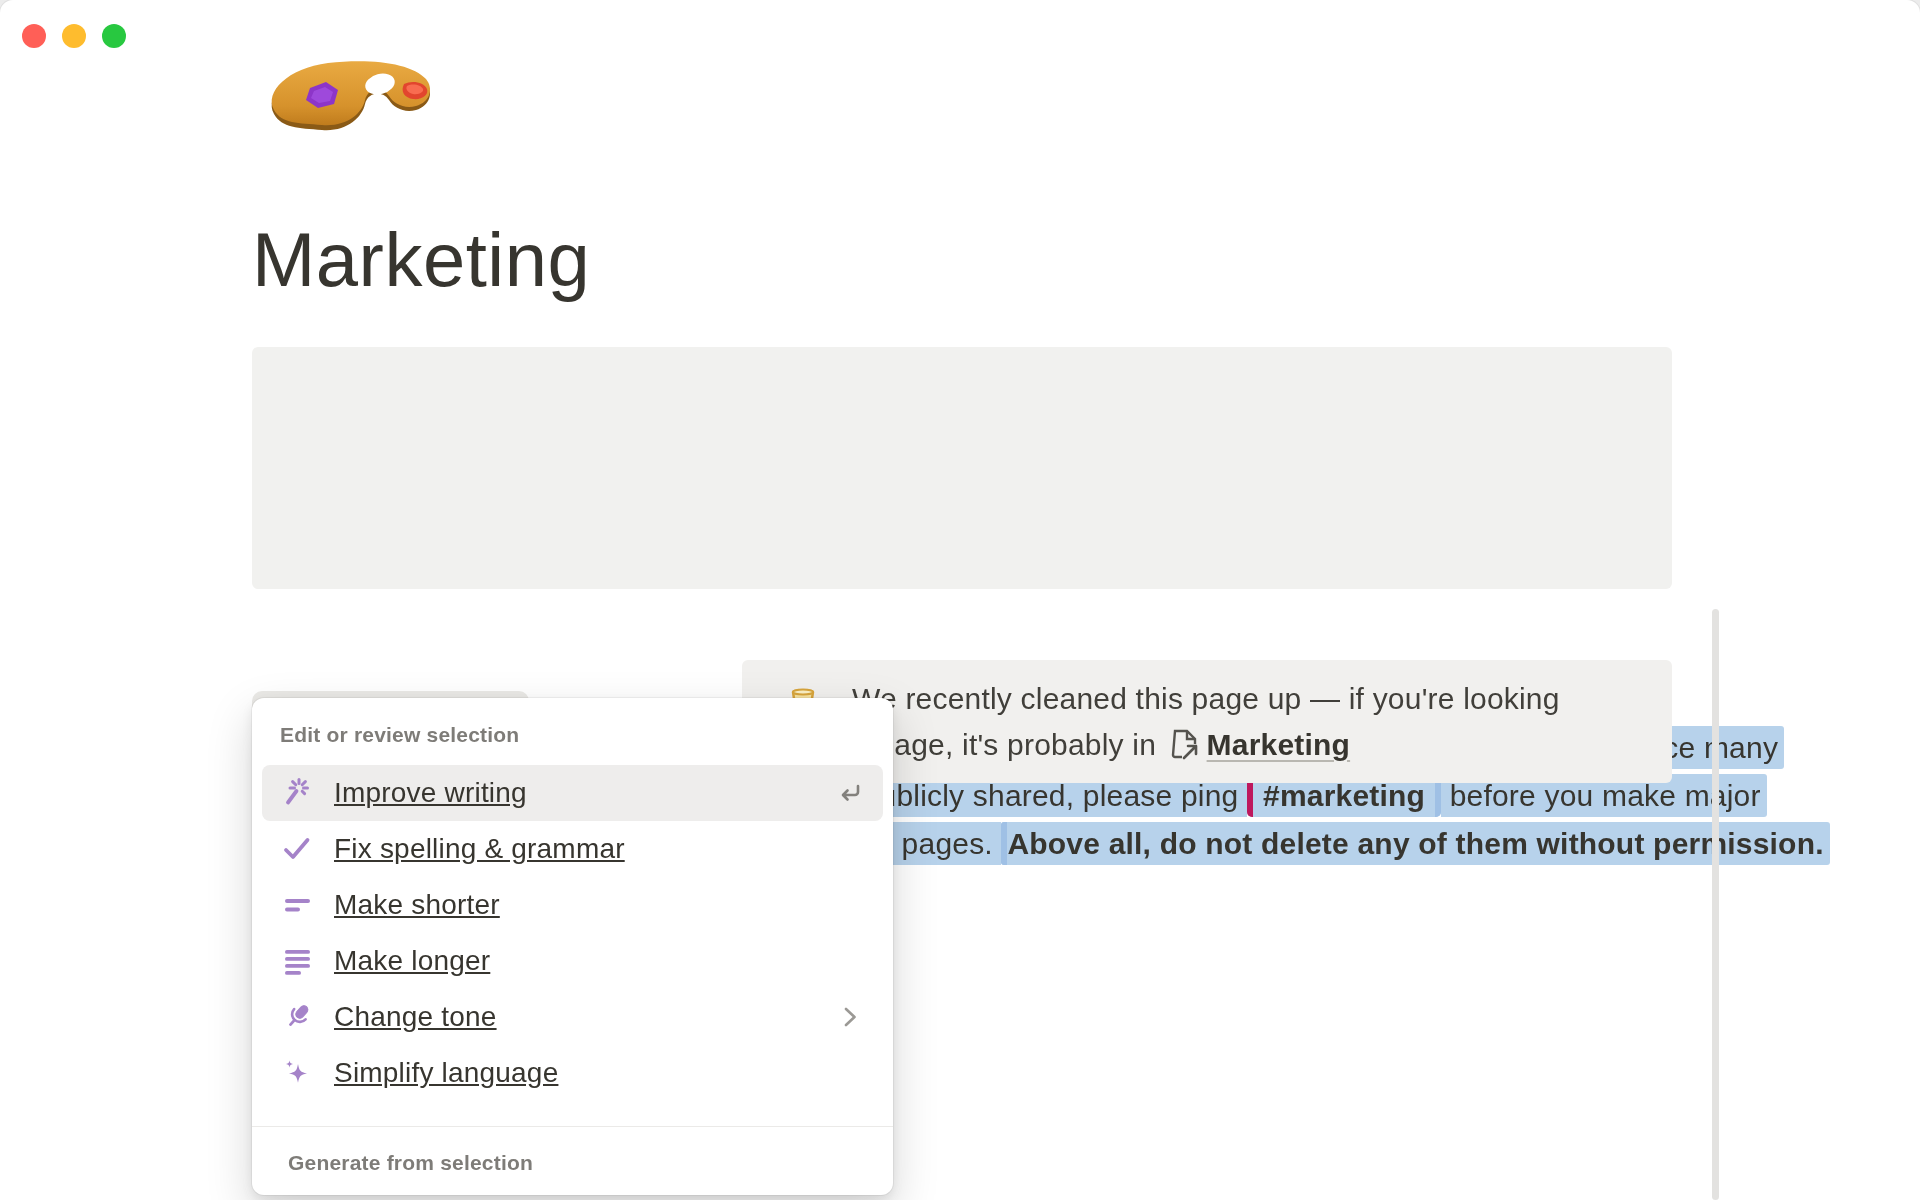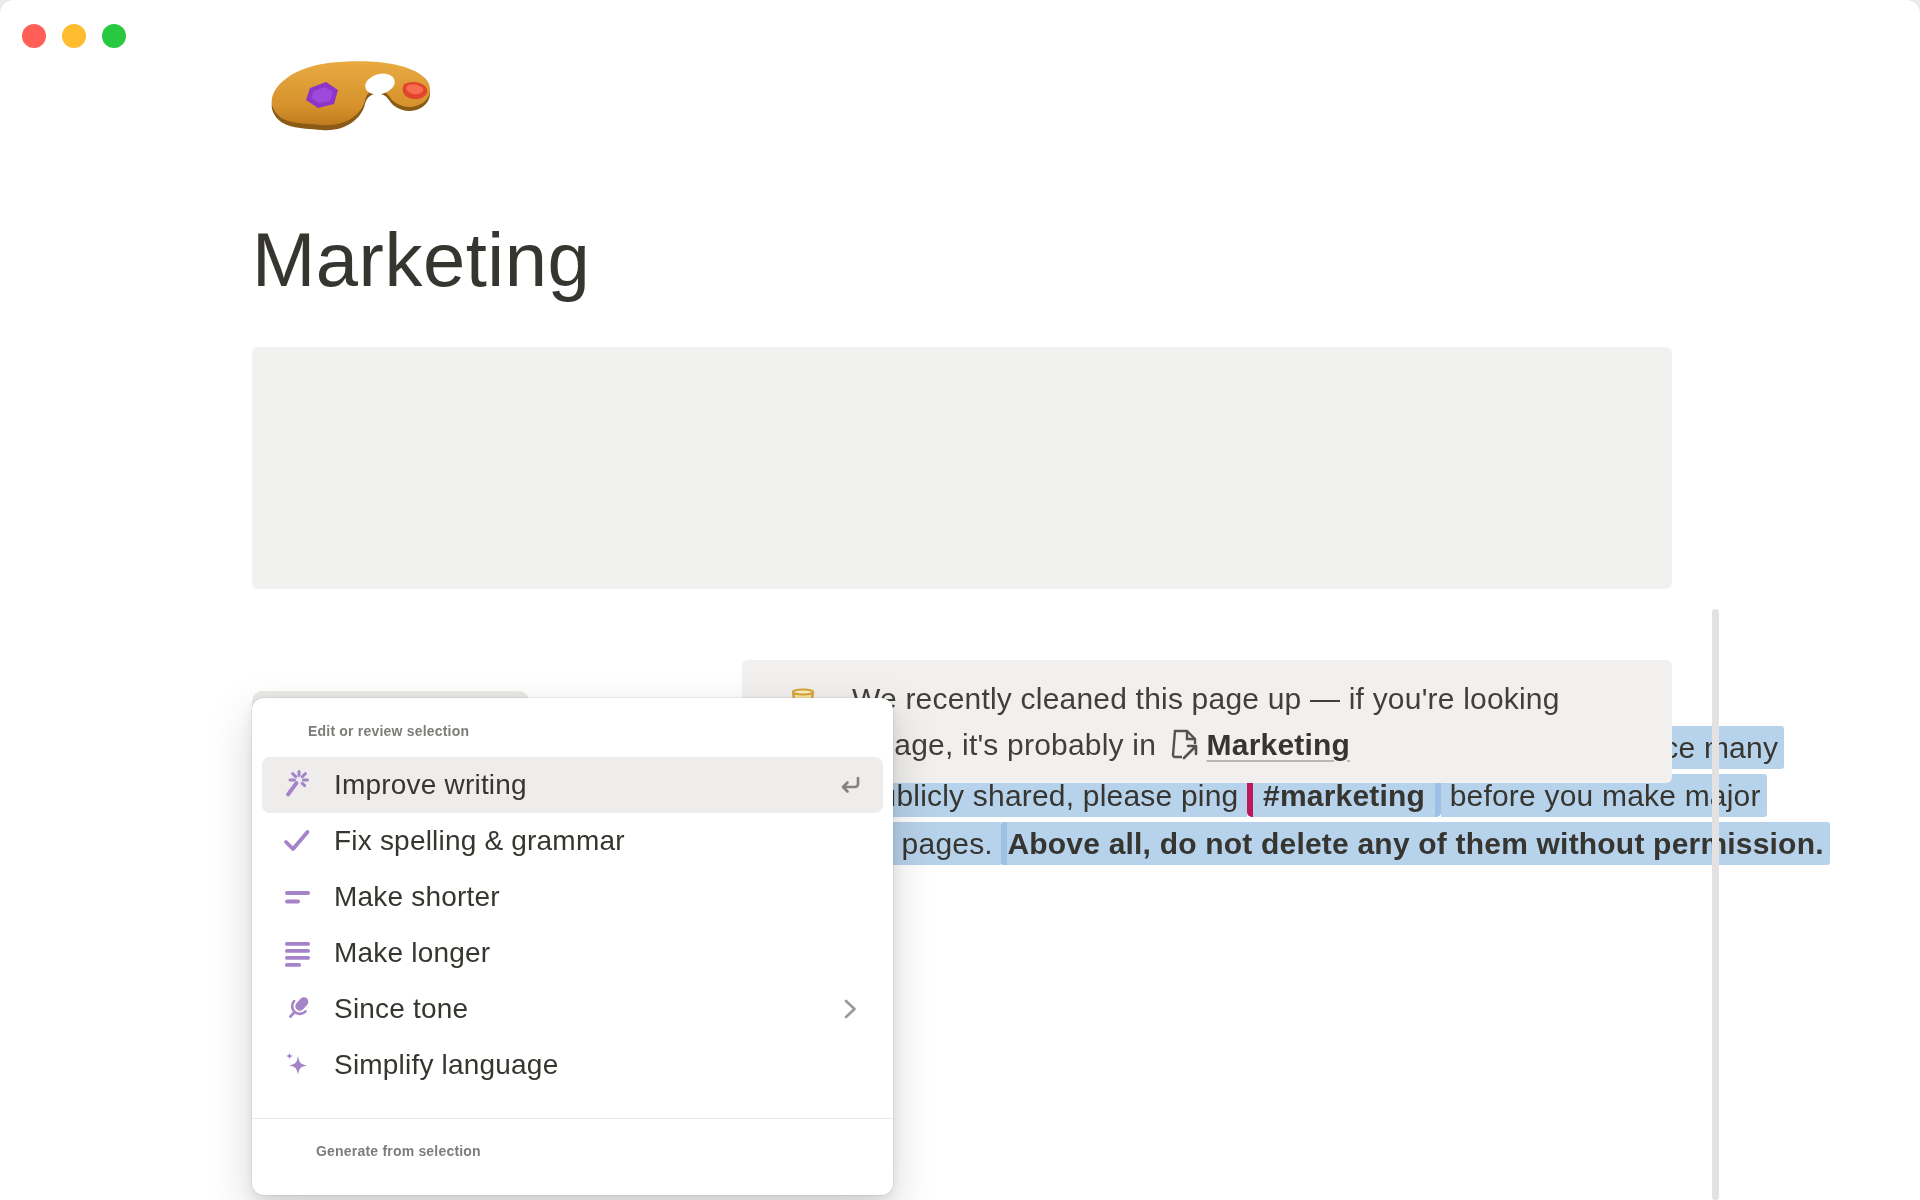--- a/index.html
+++ b/index.html
@@ -40,23 +40,23 @@
   
   .ai-bar { position:absolute; left:252px; top:609px; width:1420px; height:70px; background:#ffffff; border-radius:12px; z-index:20;
             box-shadow:0 0 0 1px rgba(15,15,15,0.06), 0 9px 24px rgba(15,15,15,0.14); display:flex; align-items:center; padding:0 20px; }
   .ai-spark { width:32px; height:32px; flex:0 0 auto; }
   .ai-placeholder { margin-left:16px; font-size:27px; letter-spacing:0.2px; color:#a5a39e; flex:1 1 auto; }
   .ai-submit { width:36px; height:36px; border-radius:50%; background:#e6e4e1; border:none; margin-right:8px; display:flex; align-items:center; justify-content:center; cursor:pointer; }
 
   
   .ai-menu { position:absolute; left:252px; top:698px; width:641px; height:497px; background:#ffffff; border-radius:12px; z-index:30; overflow:hidden;
              box-shadow:0 0 0 1px rgba(15,15,15,0.05), 0 5px 12px rgba(15,15,15,0.08), 0 18px 46px rgba(15,15,15,0.17); }
-  .menu-head { padding:25px 28px 9px; font-size:14px; font-weight:600; color:#7e7c78; letter-spacing:0.2px;margin-left:28px; }
+  .menu-head { padding:25px 28px 9px; font-size:21px; font-weight:600; color:#7e7c78; letter-spacing:0.2px; }
   .menu-items { padding-top:9px; }
-  .menu-item { height:56px; margin:0 10px; padding:8px 18px; border-radius:8px; display:flex; align-items:center; cursor:pointer; }
+  .menu-item { height:56px; margin:0 10px; padding:8px 18px; border-radius:8px; display:flex; align-items:center; cursor:pointer;text-decoration:underline; }
   .menu-item.selected { background:#eeedec; }
   .mi-icon { width:34px; height:34px; margin-right:20px; flex:0 0 auto; }
   .mi-label { font-size:28px; letter-spacing:0.2px; color:#37352f; }
   .mi-trailing { margin-left:auto; width:30px; height:30px; }
   .menu-divider { border-top:1px solid #ebeae8; margin-top:25px; }
   .menu-head.bottom { padding:24px 36px 20px; }
 
   
   .scrollbar { position:absolute; left:1712px; top:609px; width:7px; height:591px; background:#e3e2e0; border-radius:4px; z-index:4; }
 
@@ -198,21 +198,21 @@
       <div class="menu-item">
         <span class="mi-icon">
           <svg width="34" height="34" viewBox="0 0 34 34">
             <g transform="rotate(42 17 17)" stroke="#a583c9" fill="#a583c9">
               <rect x="13.2" y="3" width="8" height="14" rx="4"></rect>
               <path d="M9.5,13 a7.7,7.7 0 0 0 15.4,0" fill="none" stroke-width="2.6" stroke-linecap="round"></path>
               <line x1="17.2" y1="21" x2="17.2" y2="27" stroke-width="2.8" stroke-linecap="round"></line>
             </g>
           </svg>
         </span>
-        <span class="mi-label">Since tone</span>
+        <span class="mi-label">Change tone</span>
         <span class="mi-trailing">
           <svg width="30" height="30" viewBox="0 0 30 30">
               <path d="M11,7 L19.5,15 L11,23" fill="none" stroke="#9b9995" stroke-width="2.6" stroke-linecap="round" stroke-linejoin="round"></path>
             </svg>
         </span>
       </div>
 
       <div class="menu-item">
         <span class="mi-icon">
           <svg width="34" height="34" viewBox="0 0 34 34" fill="#a583c9">

